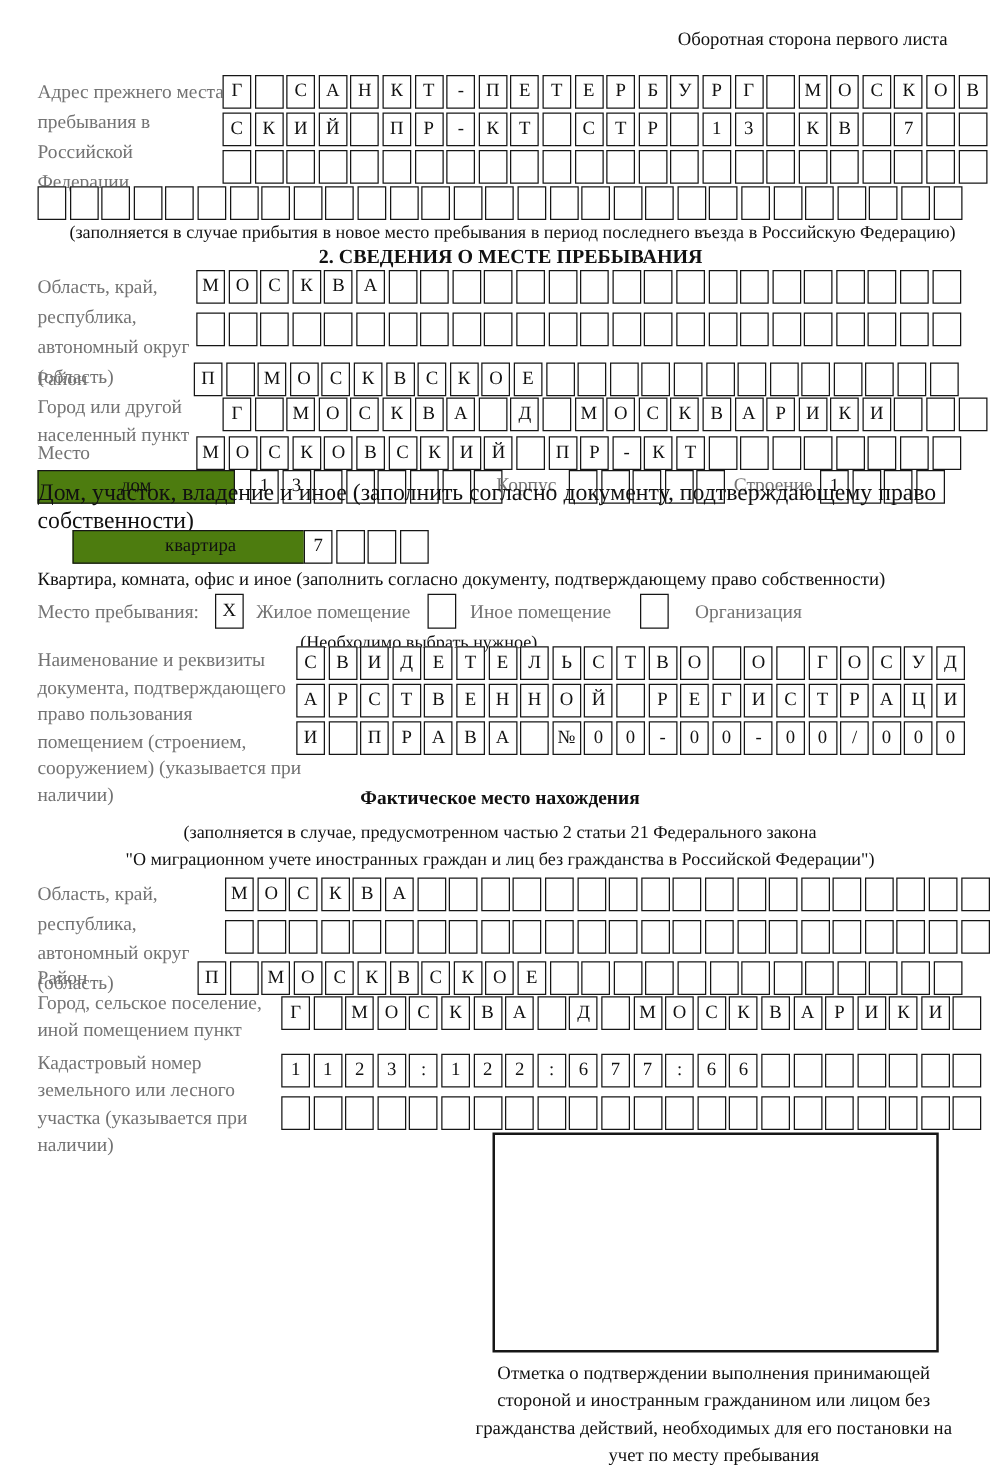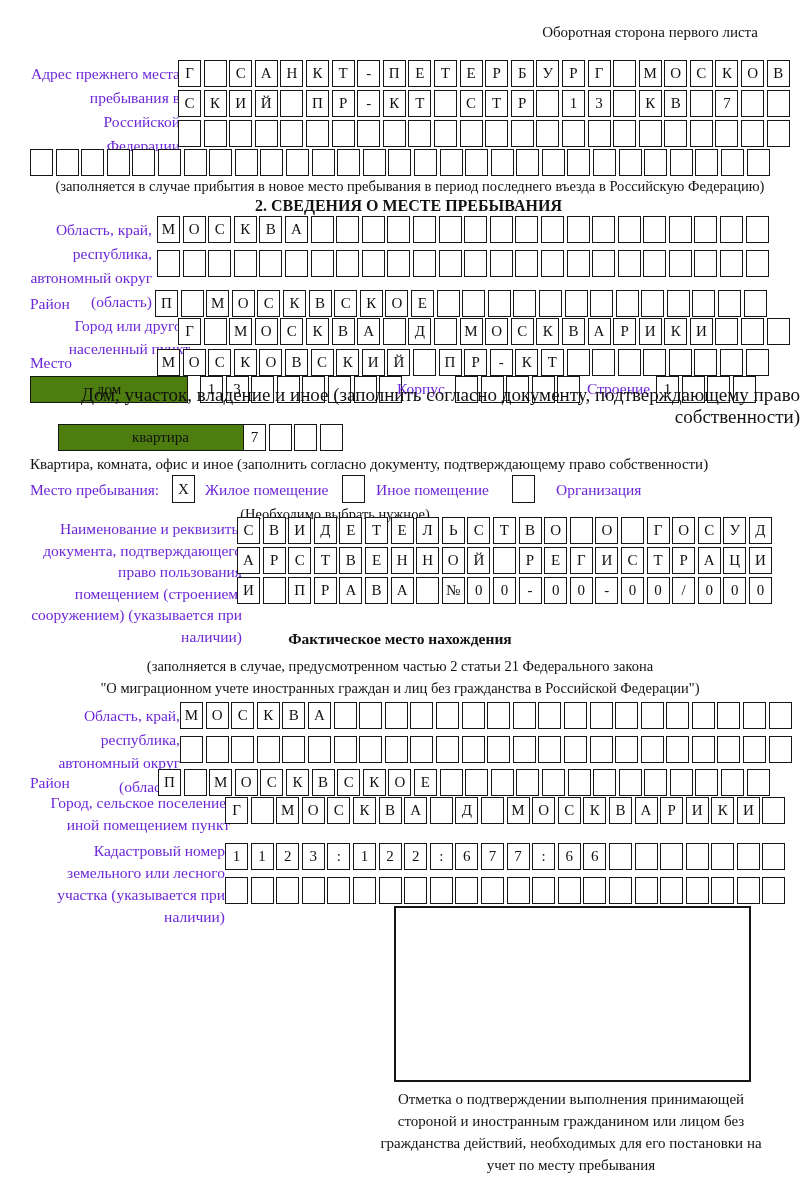--- a/index.html
+++ b/index.html
@@ -1,21 +1,21 @@
 <!DOCTYPE html>
 <html><head>
 <meta charset="utf-8">
 <style>
   html,body{margin:0;padding:0;background:#fff;}
   .page{
     position:relative;width:800px;height:1180px;background:#ffffff;
     font-family:"Liberation Serif","DejaVu Serif",serif;color:#111;overflow:hidden;
   }
-  .abs{position:absolute;text-align:right;}
-  .lbl{font-size:15.5px;line-height:24px;color:#6d28d9;}
+  .abs{position:absolute;}
+  .lbl{font-size:15.5px;line-height:24px;color:#737373;}
   .note{font-size:14.5px;color:#111;}
   .center{left:0;right:0;text-align:center;}
   .title{font-weight:bold;font-size:16px;}
   .cellrow{position:absolute;display:flex;gap:2.6px;}
   .cell{
     width:23px;height:27px;border:1.7px solid #161616;box-sizing:border-box;
     display:flex;align-items:center;justify-content:center;
     font-size:15px;background:#fff;flex:0 0 auto;
   }
   .widebox{

